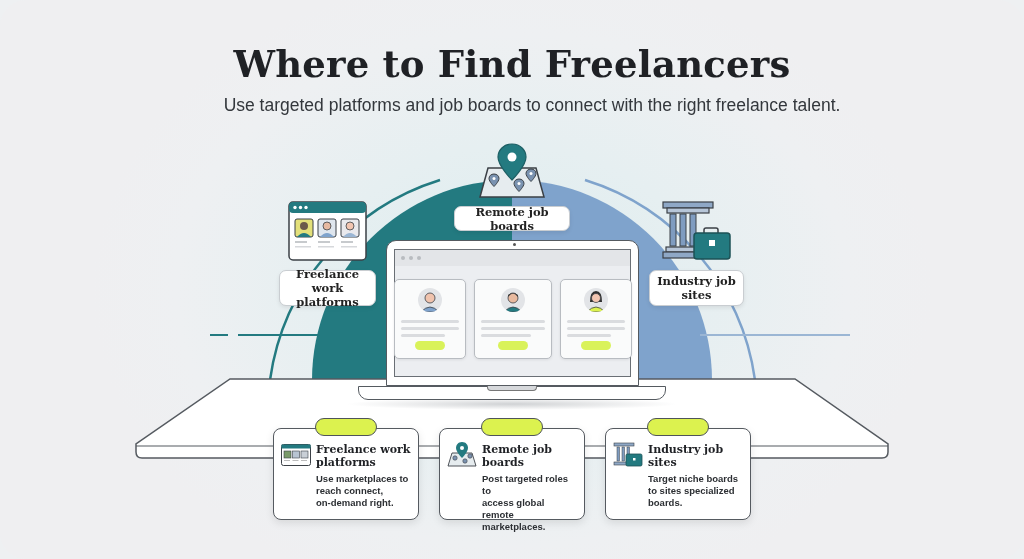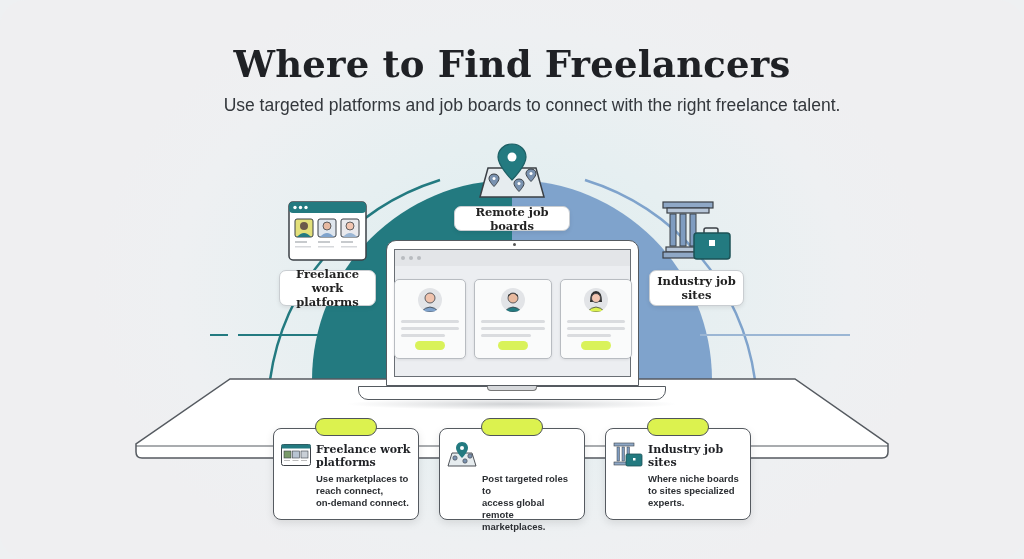--- a/index.html
+++ b/index.html
@@ -245,48 +245,49 @@
         <rect x="0.5" y="0.5" width="29" height="4" fill="#237a80"></rect>
         <rect x="3" y="7" width="7" height="7" fill="#7a9a6a" stroke="#3b4046" stroke-width="0.6"></rect>
         <rect x="11.5" y="7" width="7" height="7" fill="#b8c4d2" stroke="#3b4046" stroke-width="0.6"></rect>
         <rect x="20" y="7" width="7" height="7" fill="#c9cfd6" stroke="#3b4046" stroke-width="0.6"></rect>
         <rect x="3" y="16" width="6" height="1" fill="#bbb"></rect>
           <rect x="11.5" y="16" width="6" height="1" fill="#bbb"></rect>
           <rect x="20" y="16" width="6" height="1" fill="#bbb"></rect>
       </svg>
     </div>
     <div class="info-title"><span>Freelance work</span><br><span>platforms</span></div>
-    <div class="info-desc"><span>Use marketplaces to</span><br><span>reach connect,</span><br><span>on-demand connect.</span></div>
+    <div class="info-desc"><span>Use marketplaces to</span><br><span>reach connect,</span><br><span>on-demand right.</span></div>
   </div>
 
   <div class="info-card" style="left:439px;">
     <div class="info-tab"></div>
     <div class="info-icon" style="top:12px;">
       <svg width="30" height="26">
         <path d="M 5 12 L 25 12 L 29 25 L 1 25 Z" fill="#e6ecef" stroke="#3b4046" stroke-width="0.9"></path>
         <path d="M 15 1 C 11 1 9 4 9 7 C 9 11 15 17 15 17 C 15 17 21 11 21 7 C 21 4 19 1 15 1 Z" fill="#237a80"></path>
         <circle cx="15" cy="7" r="2" fill="#fff"></circle>
         <circle cx="8" cy="17" r="2.2" fill="#7a92b0" stroke="#3b4046" stroke-width="0.6"></circle>
         <circle cx="23" cy="15" r="2.2" fill="#7a92b0" stroke="#3b4046" stroke-width="0.6"></circle>
         <circle cx="18" cy="20" r="2.2" fill="#7a92b0" stroke="#3b4046" stroke-width="0.6"></circle>
       </svg>
     </div>
+    <div class="info-title"><span>Remote job</span><br><span>boards</span></div>
     <div class="info-desc"><span>Post targeted roles to</span><br><span>access global remote</span><br><span>marketplaces.</span></div>
   </div>
 
   <div class="info-card" style="left:605px;">
     <div class="info-tab"></div>
     <div class="info-icon" style="top:13px;">
       <svg width="30" height="26">
         <rect x="1" y="1" width="20" height="3" fill="#8fa8c6" stroke="#3b4046" stroke-width="0.6"></rect>
         <rect x="4" y="5" width="2.5" height="14" fill="#7f9cc0" stroke="#3b4046" stroke-width="0.5"></rect>
         <rect x="9" y="5" width="2.5" height="14" fill="#7f9cc0" stroke="#3b4046" stroke-width="0.5"></rect>
         <rect x="14" y="5" width="2.5" height="14" fill="#7f9cc0" stroke="#3b4046" stroke-width="0.5"></rect>
         <rect x="1" y="20" width="20" height="3" fill="#8fa8c6" stroke="#3b4046" stroke-width="0.6"></rect>
         <rect x="13" y="12" width="16" height="12" rx="1.5" fill="#237a80" stroke="#1d5256" stroke-width="0.8"></rect>
         <rect x="20" y="16" width="2.5" height="2.5" fill="#fff"></rect>
       </svg>
     </div>
     <div class="info-title"><span>Industry job</span><br><span>sites</span></div>
-    <div class="info-desc"><span>Where niche boards</span><br><span>to sites specialized</span><br><span>experts.</span></div>
+    <div class="info-desc"><span>Target niche boards</span><br><span>to sites specialized</span><br><span>boards.</span></div>
   </div>
 
 </div>
 
 </body></html>

